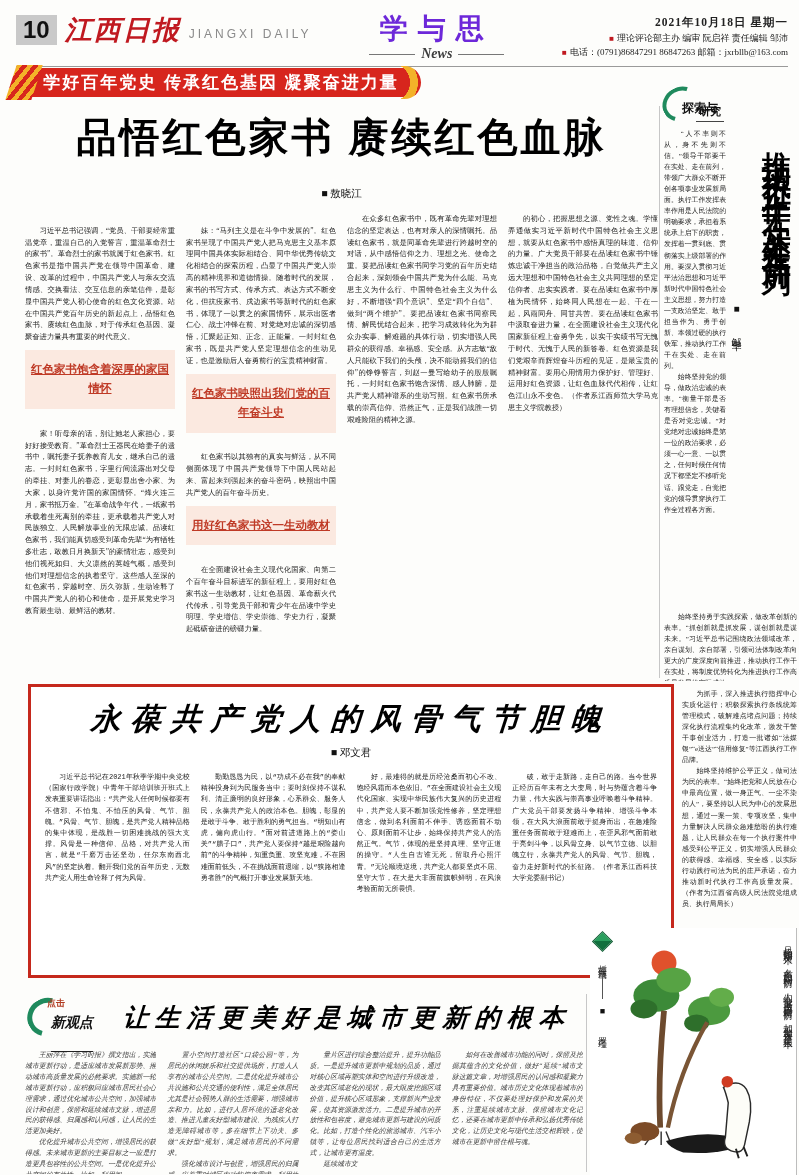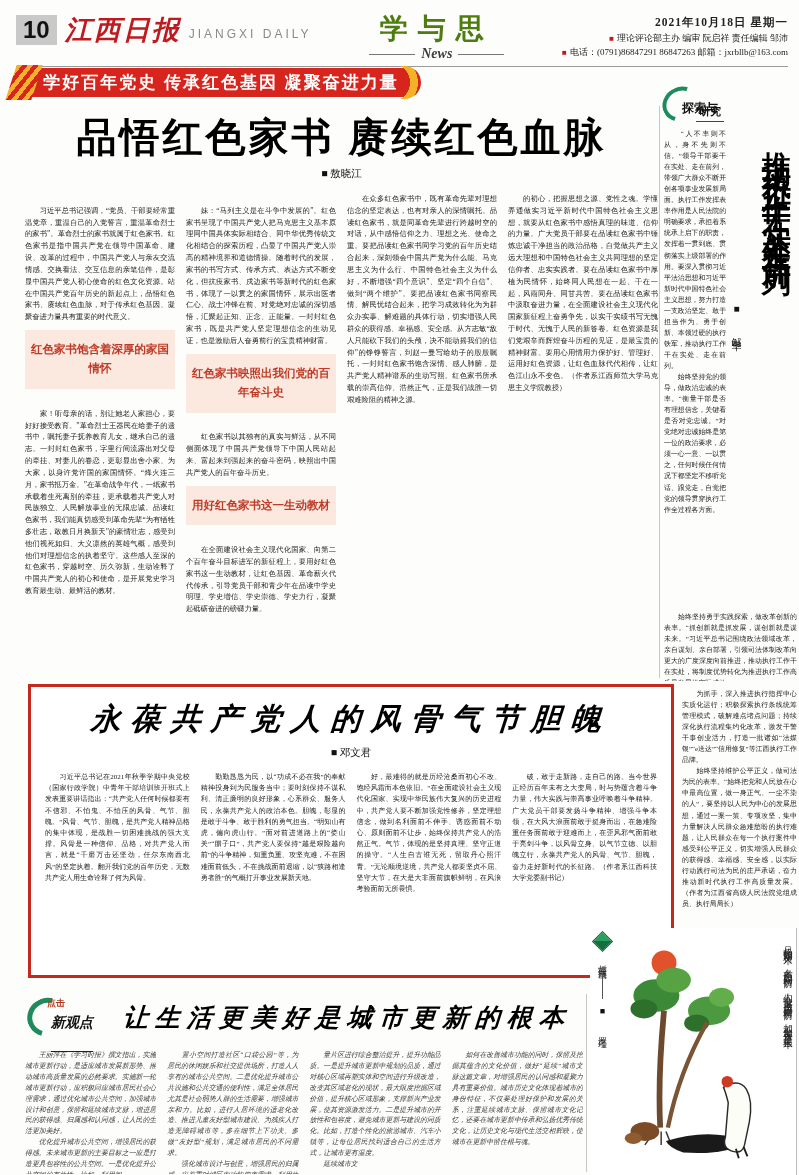--- a/index.html
+++ b/index.html
@@ -12,49 +12,49 @@
     display:flex;align-items:flex-start;justify-content:space-between;
     border-bottom:1px solid #9a9a9a;padding-bottom:4px;}
   .mast-left{display:flex;align-items:center;gap:8px;}
   .pageno{background:#c9c9c9;color:#111;font-weight:bold;font-size:24px;
     padding:0 7px;line-height:30px;font-family:"Liberation Sans",sans-serif;}
   .mast-cn{color:#c01920;font-size:27px;font-weight:bold;font-style:italic;
     letter-spacing:2px;}
   .mast-en{color:#8a8a8a;font-size:12px;letter-spacing:3px;
     font-family:"Liberation Sans",sans-serif;margin-top:8px;}
   .section-mid{text-align:center;margin-top:-2px;}
-  .section-cn{color:#4d7c0f;font-size:28px;letter-spacing:10px;font-weight:600;}
+  .section-cn{color:#6d28d9;font-size:28px;letter-spacing:10px;font-weight:600;}
   .section-en{display:flex;align-items:center;gap:6px;color:#3c3c3c;
     font-size:14px;font-style:italic;font-weight:bold;justify-content:center;margin-top:-2px;}
   .section-en::before,.section-en::after{content:"";width:46px;height:1px;background:#777;}
   .head-right{text-align:right;font-size:9px;color:#222;line-height:1.55;margin-top:2px;}
   .head-date{font-weight:bold;font-size:11.5px;letter-spacing:1px;}
   .redsq{color:#c01920;font-size:8px;margin-right:3px;}
   
   .banner{position:absolute;left:25px;top:68px;width:392px;height:29px;
     background:#d7251d;color:#fff;font-weight:bold;font-size:17px;
     letter-spacing:2px;text-align:center;line-height:29px;
     border-radius:0 14px 14px 0;font-family:"Liberation Sans",sans-serif;}
   .banner::before{content:"";position:absolute;left:-14px;top:-3px;width:26px;height:35px;
     background:repeating-linear-gradient(115deg,#f3b229 0 5px,#d7251d 5px 10px);
     transform:skewX(-18deg);}
   .banner::after{content:"";position:absolute;right:-4px;top:-2px;width:30px;height:33px;
     border-radius:0 18px 18px 0;
     background:radial-gradient(circle at 0% 50%, transparent 55%, #f3b229 56% 78%, #d7251d 79%);}
   
   .main-art{position:absolute;left:25px;top:104px;width:633px;}
   .main-title{font-family:"Liberation Sans",sans-serif;font-weight:900;
-    font-size:40px;letter-spacing:3px;text-align:center;margin:6px 0 2px;color:#000;}
+    font-size:40px;letter-spacing:3px;text-align:center;margin:6px 0 22px;color:#000;}
   .byline{text-align:center;font-size:10.5px;color:#111;margin-bottom:12px;}
   .main-cols{display:flex;gap:11px;}
   .mcol{flex:1;height:466px;overflow:hidden;font-size:7.3px;line-height:1.62;
     text-align:justify;color:#222;white-space:pre-line;}
   .pink-subhead{background:#fbe9e0;color:#bf3a26;font-weight:bold;font-size:11.5px;
     text-align:center;padding:10px 6px;margin:7px 0;line-height:1.7;
-    font-family:"Liberation Sans",sans-serif;white-space:normal;}
+    font-family:"Liberation Sans",sans-serif;white-space:normal;text-decoration:underline;}
   
   .vrule{position:absolute;width:1px;background:#c7c7c7;}
   .research{position:absolute;left:664px;top:84px;width:133px;}
   .research-badge{position:relative;height:44px;width:70px;margin-left:2px;}
   .research-badge::before{content:"";position:absolute;left:-4px;top:3px;width:30px;height:26px;
     border:4px solid #1f8a5d;border-right-color:transparent;border-bottom-color:transparent;
     border-radius:50% 50% 50% 50%;transform:rotate(-28deg);}
   .rb1{position:absolute;left:16px;top:16px;font-size:12px;font-weight:bold;color:#111;}
   .rb2{position:absolute;left:30px;top:20px;font-size:11px;font-weight:bold;color:#111;
     border-bottom:1px solid #444;padding:0 3px 2px;}
@@ -68,21 +68,21 @@
   .research-bottomtext{font-size:6.9px;line-height:1.6;text-align:justify;overflow:hidden;
     height:70px;margin-top:5px;white-space:pre-line;color:#222;}
   .research-strip{position:absolute;left:682px;top:688px;width:115px;height:238px;
     font-size:6.9px;line-height:1.6;text-align:justify;overflow:hidden;
     white-space:pre-line;color:#222;}
   
   .red-box{position:absolute;left:28px;top:684px;width:646px;height:294px;
     border:3px solid #c5281c;box-sizing:border-box;background:#fff;padding:8px 14px;}
   .box-title{text-align:center;font-size:30px;font-weight:bold;font-style:italic;
     letter-spacing:10px;margin:4px 0 6px;color:#000;transform:skewX(-4deg);}
-  .box-cols{display:flex;gap:11px;margin-top:6px;}
+  .box-cols{display:flex;gap:11px;margin-top:6px;font-family:Liberation Mono, monospace;}
   .bcol{flex:1;height:188px;overflow:hidden;font-size:7px;line-height:1.6;
     text-align:justify;white-space:pre-line;color:#222;}
   
   .bottom-art{position:absolute;left:25px;top:992px;width:558px;}
   .bottom-head{display:flex;align-items:center;height:50px;}
   .bottom-badge{position:relative;width:86px;height:46px;flex:none;}
   .bottom-badge::before{content:"";position:absolute;left:2px;top:4px;width:30px;height:28px;
     border:5px solid #1f8a5d;border-right-color:transparent;border-bottom-color:transparent;
     border-radius:50%;transform:rotate(-30deg);}
   .bb-top{position:absolute;left:22px;top:3px;font-size:9px;color:#b03a20;font-weight:bold;}

